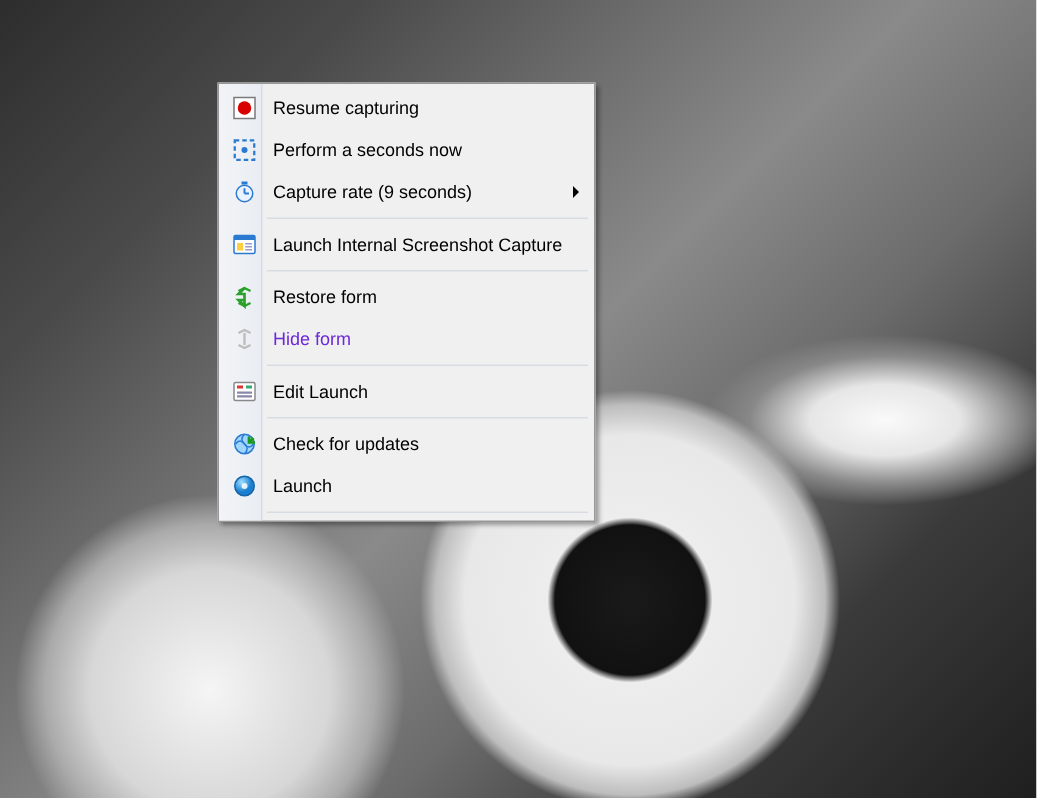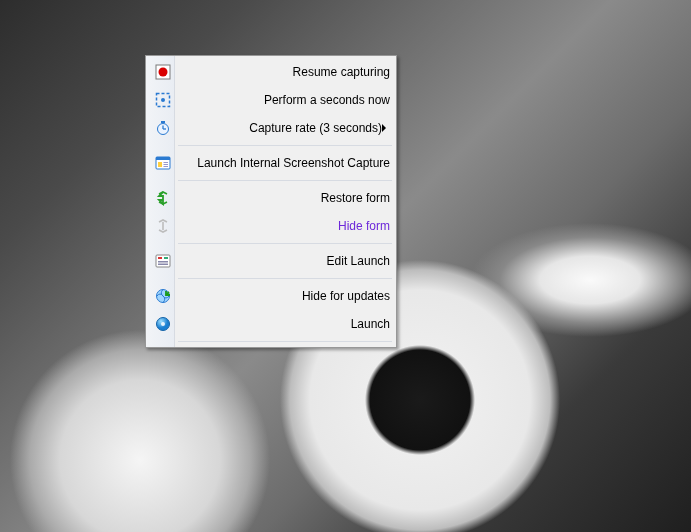--- a/index.html
+++ b/index.html
@@ -39,21 +39,20 @@
     left: 0;
     top: 0;
     bottom: 0;
     width: 28px;
     background: linear-gradient(to right, #f2f4f7, #e9edf3);
     border-right: 1px solid #d7dbe2;
   }
   .menu-items {
     position: relative;
     margin-left: 0;
-    text-align: right;
   }
   .menu-item {
     display: flex;
     align-items: center;
     height: 22px;
     padding: 3px 4px 3px 6px;
     position: relative;
     cursor: default;
   }
   .menu-item.disabled span.lbl { color: #6d28d9; }
@@ -116,21 +115,21 @@
 
       <div class="menu-item">
         <span class="mi-icon">
           <svg width="16" height="16">
               <circle cx="8" cy="9" r="5.5" fill="#eaf3ff" stroke="#2a7ad1"></circle>
               <line x1="8" y1="9" x2="8" y2="5.5" stroke="#2a7ad1" stroke-width="1.3"></line>
               <line x1="8" y1="9" x2="11" y2="9" stroke="#2a7ad1" stroke-width="1.3"></line>
               <rect x="6" y="1" width="4" height="2" fill="#2a7ad1"></rect>
             </svg>
         </span>
-        <span class="lbl">Capture rate (3 seconds)</span>
+        <span class="lbl">Capture rate (9 seconds)</span>
         <span class="arrow"></span>
       </div>
 
       <div class="menu-sep"></div>
 
       <div class="menu-item">
         <span class="mi-icon">
           <svg width="16" height="16">
               <rect x="1" y="2" width="14" height="12" rx="1" fill="#fff" stroke="#2a7ad1"></rect>
               <rect x="1" y="2" width="14" height="3" fill="#2a7ad1"></rect>
@@ -187,21 +186,21 @@
       <div class="menu-item">
         <span class="mi-icon">
           <svg width="16" height="16">
               <circle cx="8" cy="8" r="6.5" fill="#9fd5ff" stroke="#2a7ad1"></circle>
               <path d="M2 8 Q5 4 8 8 Q11 12 14 8" fill="none" stroke="#2a7ad1"></path>
               <path d="M8 1.5 Q4.5 5 8 8 Q11.5 11 8 14.5" fill="none" stroke="#2a7ad1"></path>
               <path d="M11 3 L11 7 L15 7" fill="none" stroke="#1a9a1a" stroke-width="1.8"></path>
               <path d="M11 7 L14 4" stroke="#1a9a1a" stroke-width="1.8"></path>
             </svg>
         </span>
-        <span class="lbl">Hide for updates</span>
+        <span class="lbl">Check for updates</span>
       </div>
 
       <div class="menu-item">
         <span class="mi-icon">
           <svg width="16" height="16">
             <defs>
                 <radialGradient id="gA" cx="35%" cy="30%">
                   <stop offset="0%" stop-color="#9fe0ff"></stop>
                   <stop offset="100%" stop-color="#1a7fd1"></stop>
                 </radialGradient>

